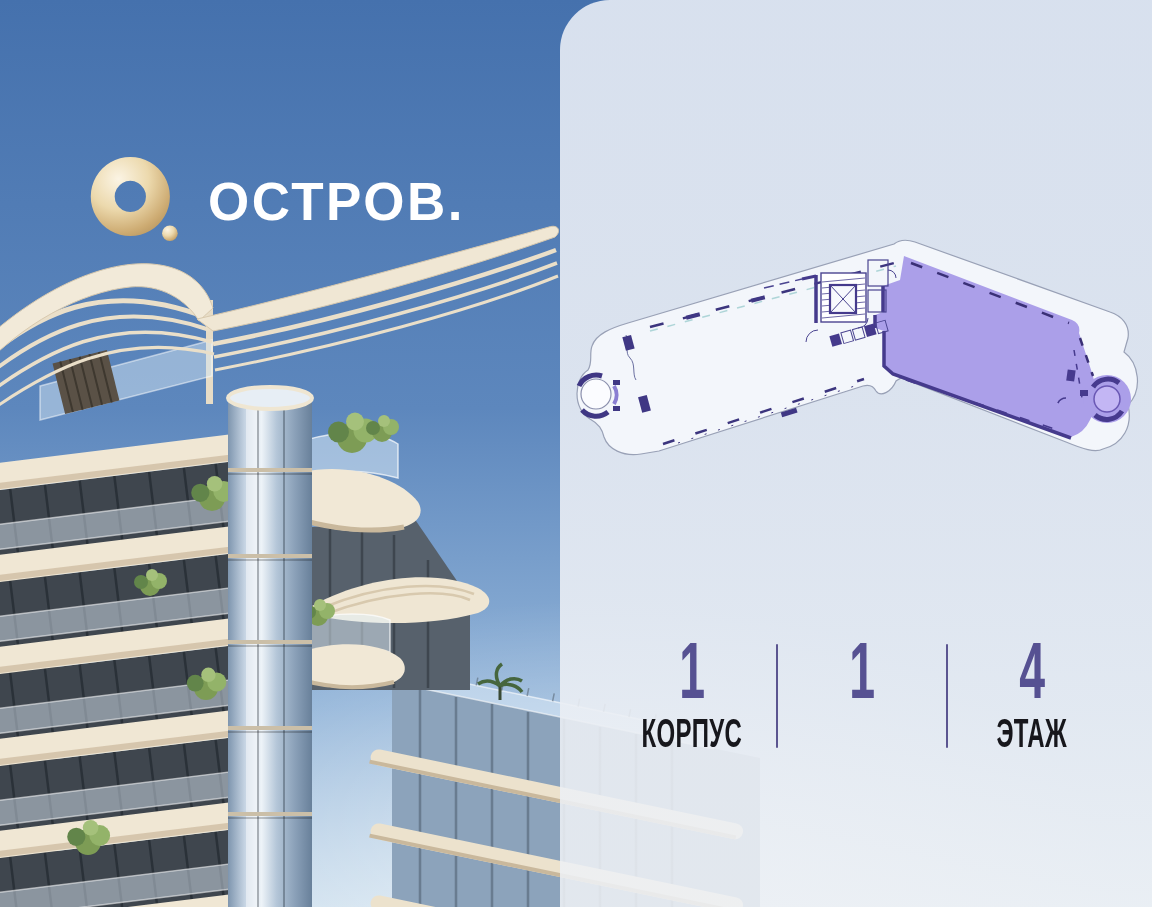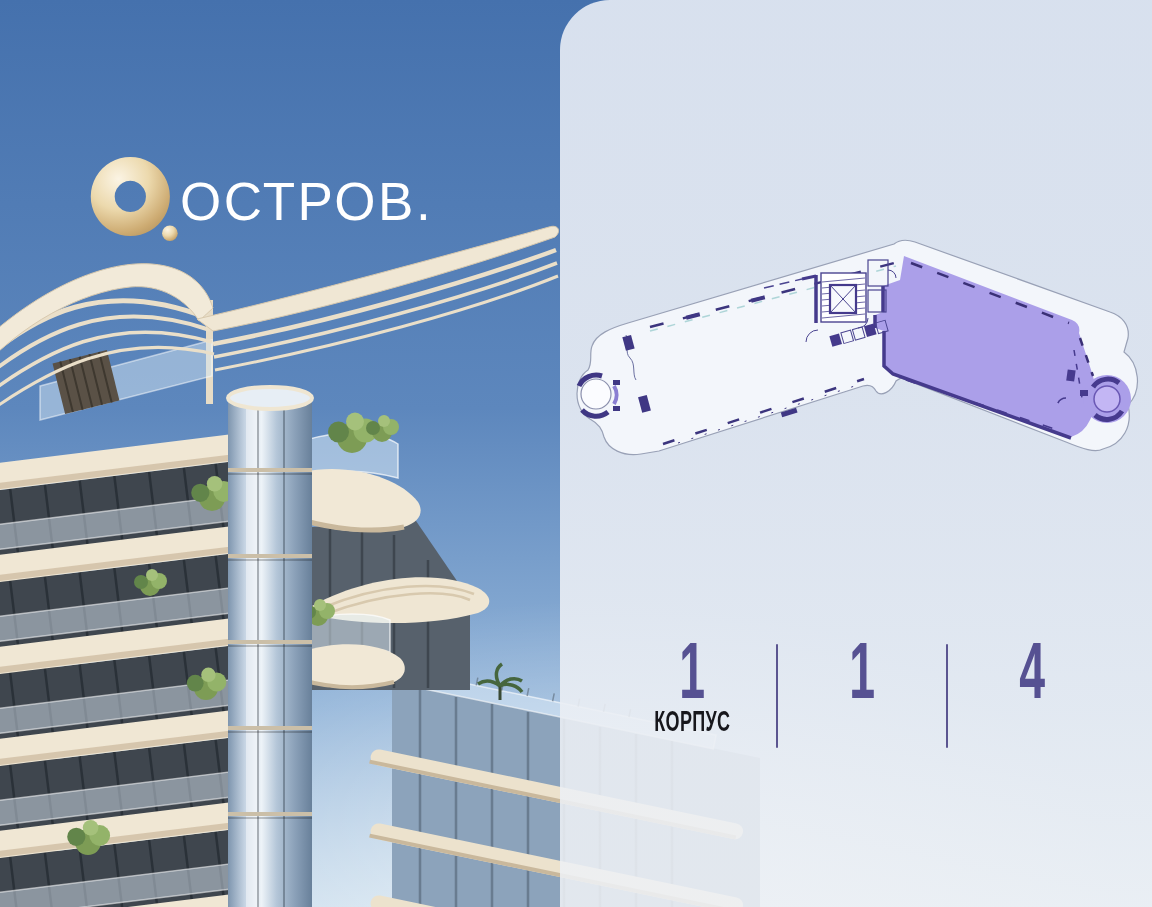--- a/index.html
+++ b/index.html
@@ -2,34 +2,34 @@
 <html><head>
 <meta charset="utf-8">
 <style>
   html,body{margin:0;padding:0;background:#222;}
   .stage{position:relative;width:1152px;height:907px;overflow:hidden;
          font-family:"Liberation Sans",sans-serif;background:#4b76b0;}
   .scene{position:absolute;left:0;top:0;width:1152px;height:907px;display:block;}
   
   .logo{position:absolute;left:88px;top:156px;display:flex;align-items:center;z-index:3;}
   .logo-icon{width:92px;height:92px;display:block;}
-  .wordmark{font-size:53px;font-weight:400;color:#ffffff;
+  .wordmark{margin-left:28px;font-size:53px;font-weight:700;color:#ffffff;
             letter-spacing:2.5px;line-height:92px;}
   
   .panel{position:absolute;left:560px;top:0;width:592px;height:907px;z-index:2;
          background:linear-gradient(180deg,rgba(227,233,243,.93) 0%,rgba(233,237,244,.90) 55%,rgba(238,241,245,.88) 100%);
          border-top-left-radius:50px;}
   .floorplan{position:absolute;left:6px;top:230px;width:580px;height:262px;display:block;}
   
   .stats{position:absolute;left:0;right:0;top:640px;display:flex;justify-content:center;
          padding-left:12px;}
   .stat{width:168px;text-align:center;}
   .stat .v{display:block;font-size:80px;line-height:62px;font-weight:700;color:#565192;}
   .stat .v > span{display:inline-block;transform:scaleX(.58);transform-origin:center;}
-  .stat .l{display:block;margin-top:1px;font-size:30px;line-height:36px;font-weight:600;color:#17171c;}
+  .stat .l{display:block;margin-top:13px;font-size:40px;line-height:36px;font-weight:600;color:#17171c;}
   .stat .l > span{display:inline-block;transform:scaleX(.60);transform-origin:center;white-space:nowrap;letter-spacing:.5px;}
   .vdiv{width:2px;height:104px;background:#5b5590;margin-top:4px;border-radius:1px;}
 </style>
 </head>
 <body>
 
 <div class="stage">
 
   <svg class="scene" viewBox="0 0 1152 907" aria-hidden="true">
     <defs>
@@ -262,16 +262,17 @@
         <span class="v"><span>1</span></span>
         <span class="l"><span>КОРПУС</span></span>
       </div>
       <div class="vdiv"></div>
       <div class="stat">
         <span class="v"><span>1</span></span>
       </div>
       <div class="vdiv"></div>
       <div class="stat">
         <span class="v"><span>4</span></span>
+        <span class="l"><span>ЭТАЖ</span></span>
       </div>
     </div>
   </div>
 </div>
 
 </body></html>

